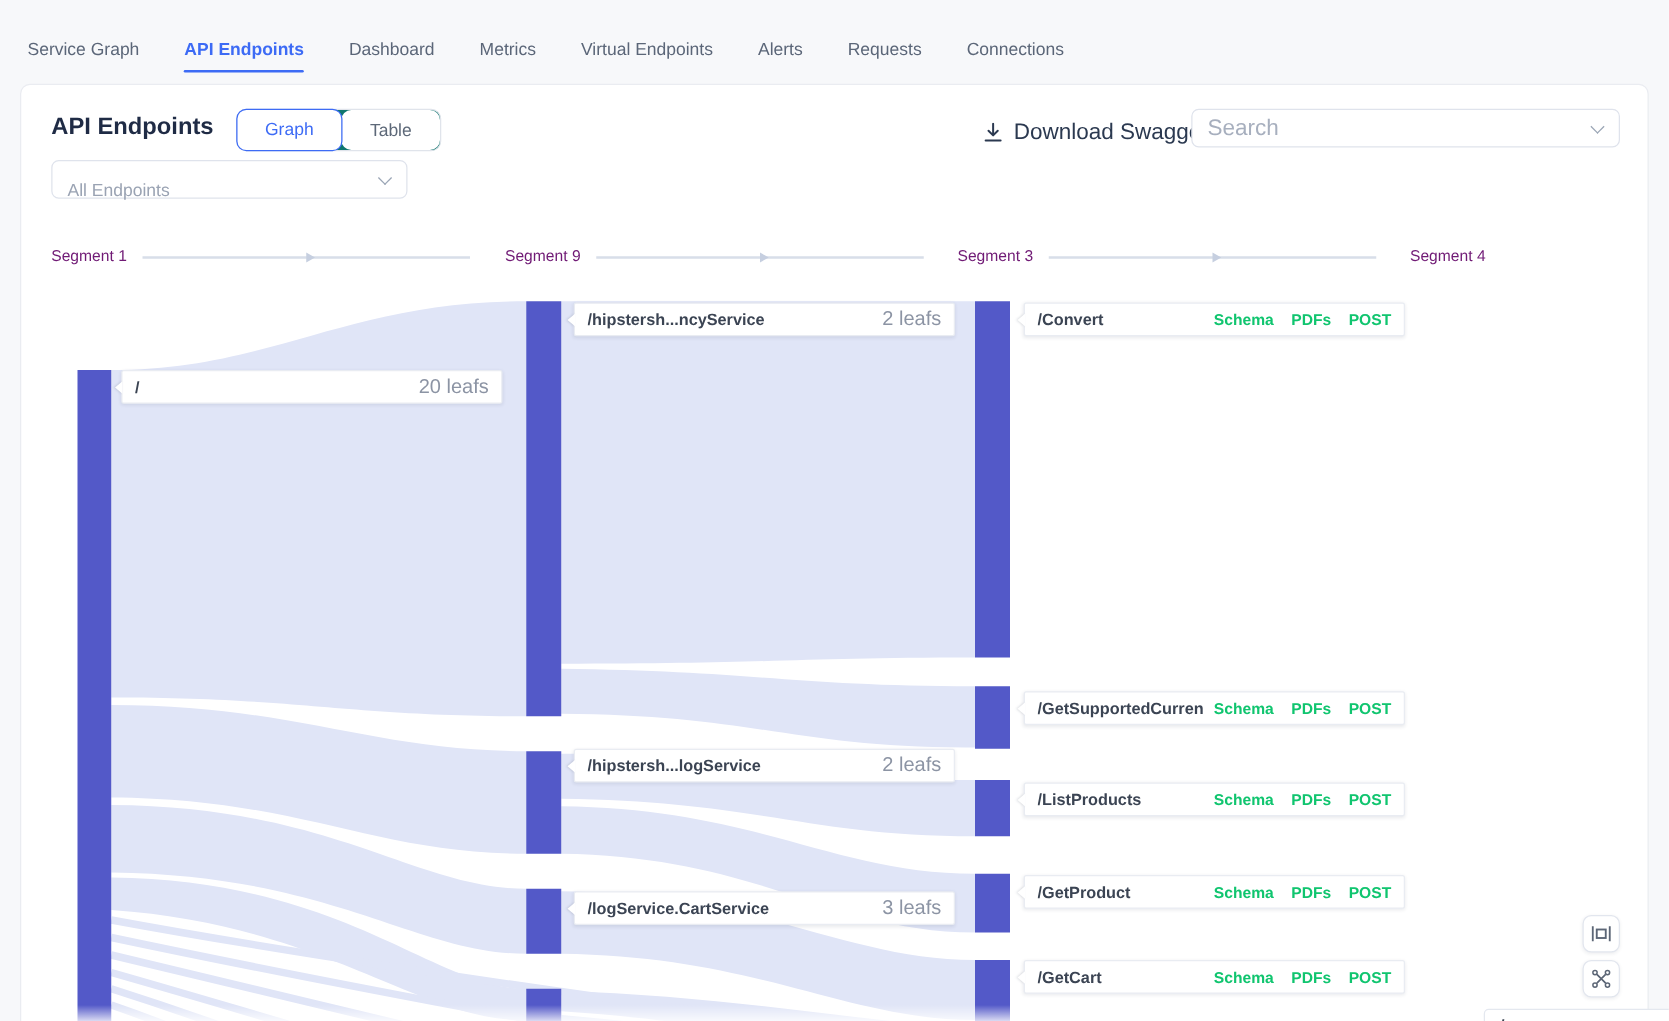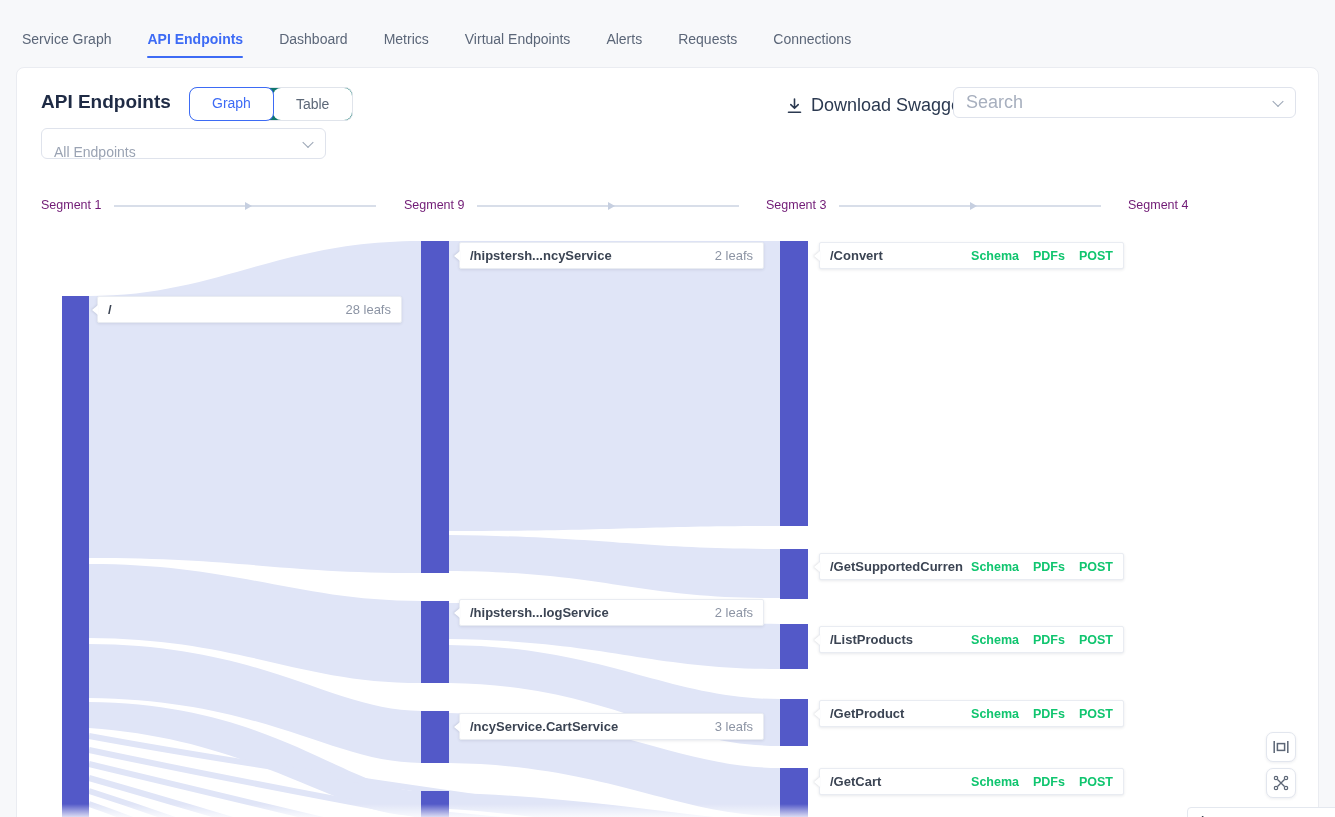--- a/index.html
+++ b/index.html
@@ -90,21 +90,21 @@
   .node-card .caret {
     position:absolute; left:-6px; top:8px; width:0; height:0;
     border-top:5px solid transparent; border-bottom:5px solid transparent;
     border-right:6px solid #fff;
     filter:drop-shadow(-1px 0 1px rgba(30,40,70,.15));
   }
   .node-card .path {
     font-size:13px; font-weight:700; color:#3b4453; white-space:nowrap;
     overflow:hidden; flex:1 1 auto;
   }
-  .node-card .leafs { font-size:13px; color:#8c94a4; white-space:nowrap; }
+  .node-card .leafs { font-size:16px; color:#8c94a4; white-space:nowrap; }
   .node-card .actions { display:flex; gap:14px; }
   .node-card .actions span {
     font-size:12.5px; font-weight:700; color:#10c56f; cursor:pointer; white-space:nowrap;
   }
   .partial-card {
     position:absolute; left:1170px; top:739px; width:160px; height:40px;
     background:#fff; border:1px solid #e4e8ef; border-radius:4px 4px 0 0;
     font-size:13px; font-weight:700; color:#3b4453; padding:5px 0 0 12px;
   }
   
@@ -202,36 +202,36 @@
       <rect x="763" y="631" width="28" height="47"></rect>
       <rect x="763" y="700" width="28" height="70"></rect>
     </g>
   </svg>
 
   <div class="bottom-fade"></div>
 
   <div class="node-card" style="left:80px; top:228px">
     <span class="caret"></span>
     <span class="path">/</span>
-    <span class="leafs">28 leafs</span>
+    <span class="leafs">20 leafs</span>
   </div>
 
   <div class="node-card" style="left:442px; top:174px">
     <span class="caret"></span>
     <span class="path">/hipstersh...ncyService</span>
     <span class="leafs">2 leafs</span>
   </div>
   <div class="node-card" style="left:442px; top:531px">
     <span class="caret"></span>
     <span class="path">/hipstersh...logService</span>
     <span class="leafs">2 leafs</span>
   </div>
   <div class="node-card" style="left:442px; top:645px">
     <span class="caret"></span>
-    <span class="path">/ncyService.CartService</span>
+    <span class="path">/logService.CartService</span>
     <span class="leafs">3 leafs</span>
   </div>
 
   <div class="node-card" style="left:802px; top:174px">
     <span class="caret"></span>
     <span class="path">/Convert</span>
     <span class="actions">
       <span>Schema</span>
       <span>PDFs</span>
       <span>POST</span>

